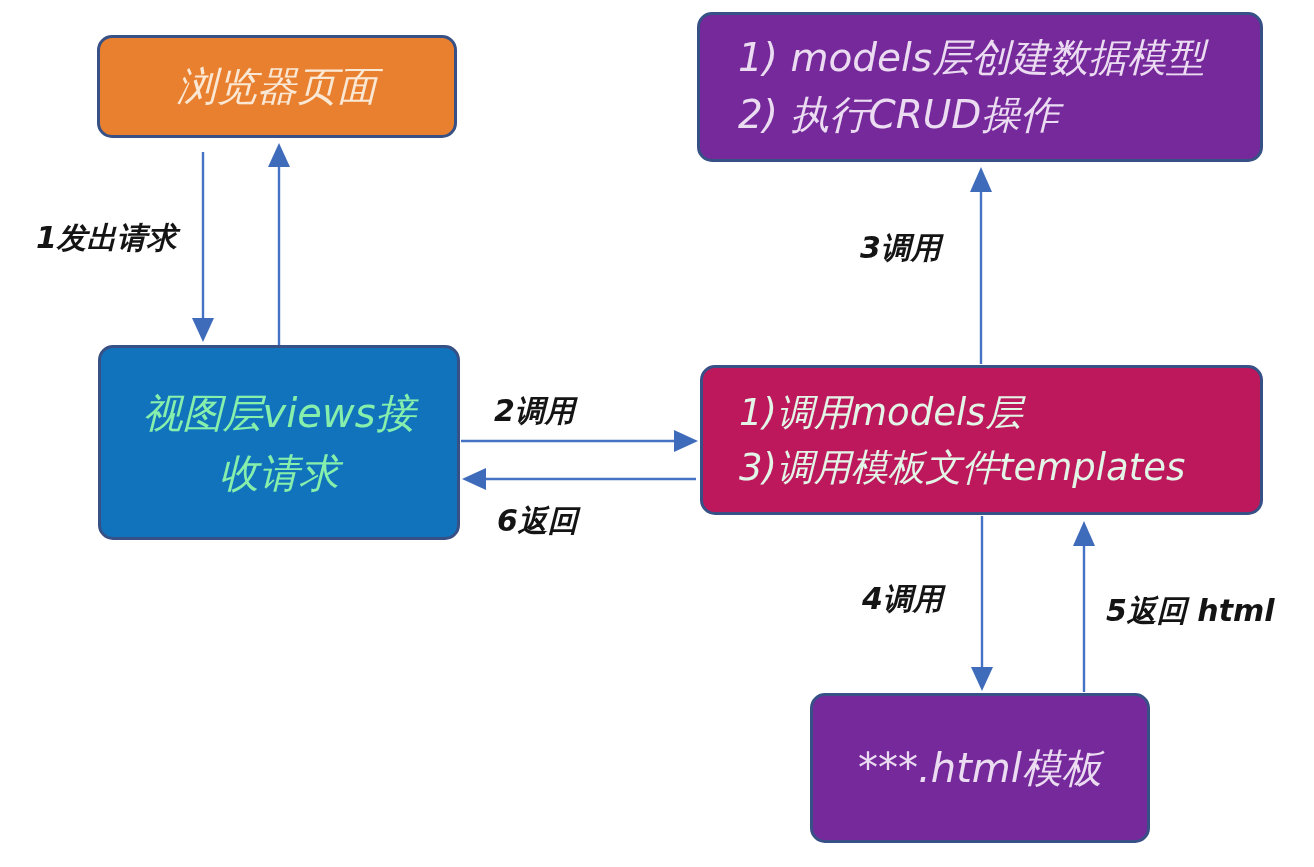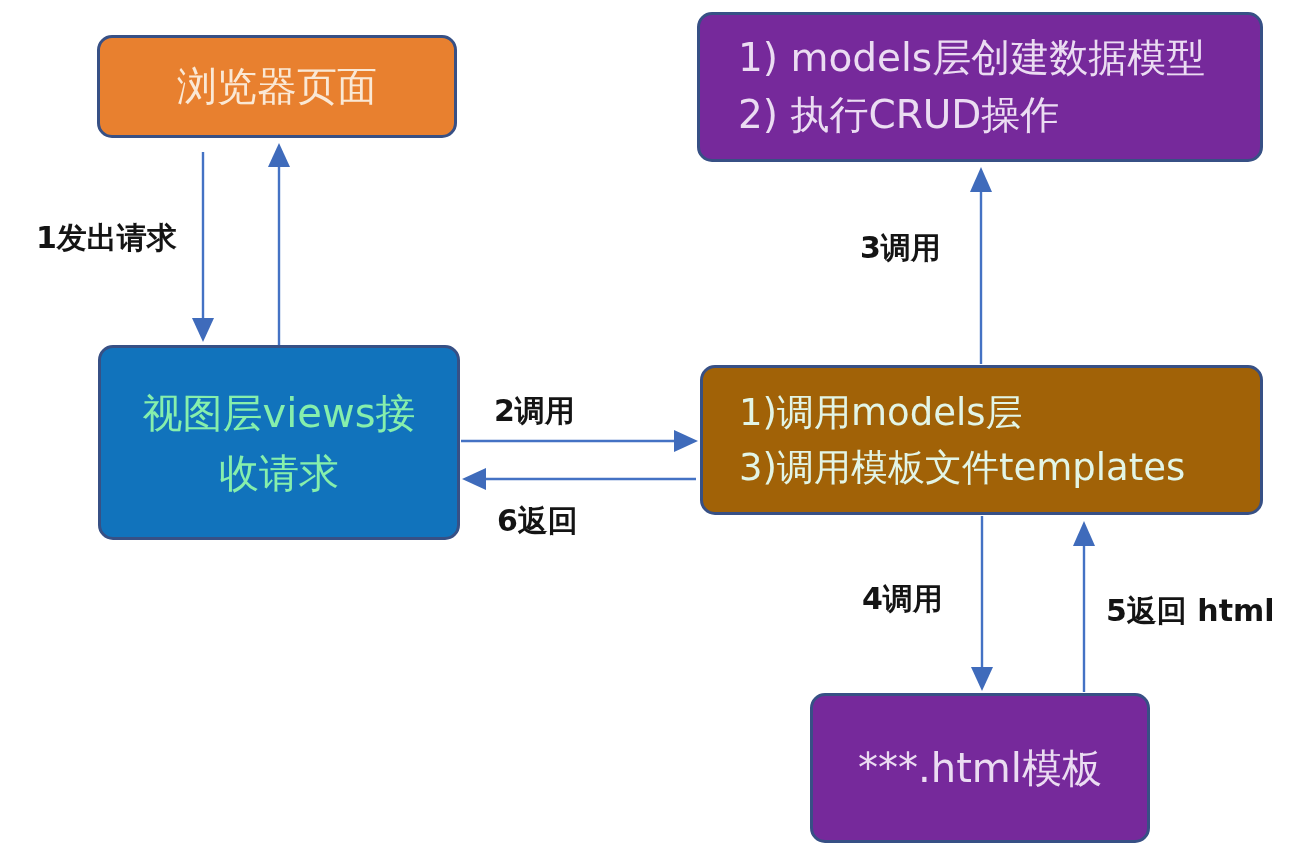--- a/index.html
+++ b/index.html
@@ -2,39 +2,40 @@
 <html><head>
 <meta charset="utf-8">
 <style>
   html,body{margin:0;padding:0;background:#fff;}
   .canvas{
     position:relative;
     width:1300px;height:867px;
     background:#ffffff;
     font-family:"DejaVu Sans","Liberation Sans",sans-serif;
     overflow:hidden;
+    font-style:italic;
   }
   svg.arrows{position:absolute;left:0;top:0;width:1314px;height:867px;}
   svg.arrows line{stroke:#4472C4;stroke-width:2.4;}
   svg.arrows polygon{fill:#3F6BBB;stroke:none;}
   .node{
     position:absolute;
     border:3px solid #375085;
     border-radius:15px;
     box-sizing:border-box;
     display:flex;
     flex-direction:column;
     justify-content:center;
   }
   .node.centered{align-items:center;text-align:center;}
   .node.lefted{align-items:flex-start;text-align:right;}
   .node-browser{left:97px;top:35px;width:360px;height:103px;background:#E8802F;color:#FAE8D5;font-size:40px;}
   .node-models{left:697px;top:12px;width:566px;height:150px;background:#76299B;color:#EBDCF2;font-size:39px;padding-left:38px;line-height:1.45;}
   .node-views{left:98px;top:345px;width:362px;height:195px;background:#1173BC;color:#86efac;font-size:40px;line-height:1.5;}
-  .node-controller{left:700px;top:365px;width:563px;height:150px;background:#a16207;color:#E2F5E6;font-size:37px;padding-left:36px;line-height:1.5;}
+  .node-controller{left:700px;top:365px;width:563px;height:150px;background:#be185d;color:#E2F5E6;font-size:37px;padding-left:36px;line-height:1.5;}
   .node-template{left:810px;top:693px;width:340px;height:150px;background:#76299B;color:#EBDCF2;font-size:40px;}
   .edge-label{
     position:absolute;
     color:#141414;
     font-weight:bold;
     font-size:30px;
     white-space:nowrap;
   }
   .lbl-1{left:36px;top:218px;}
   .lbl-7{left:292px;top:233px;}

